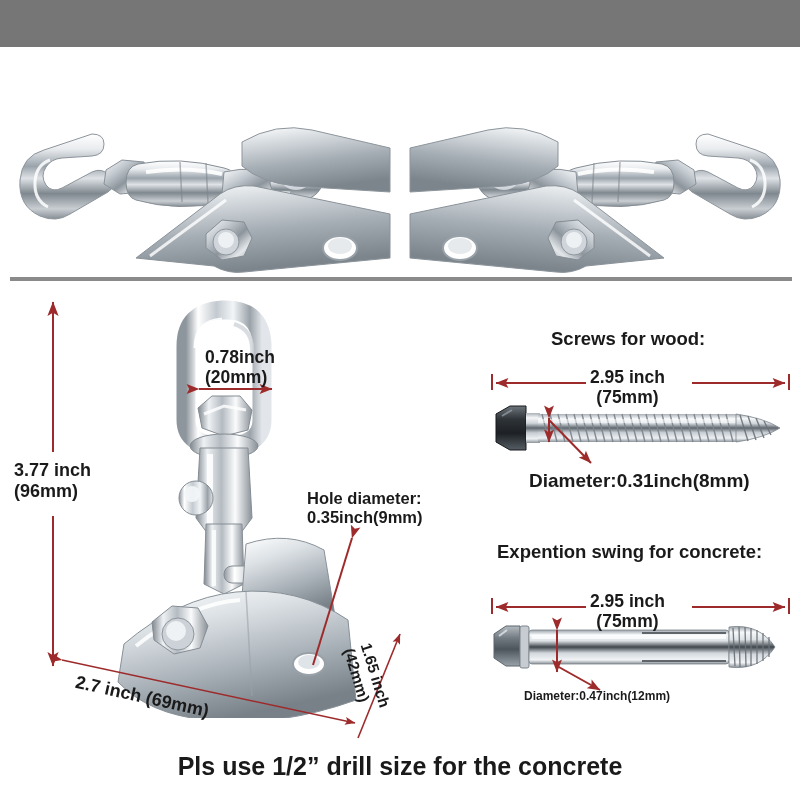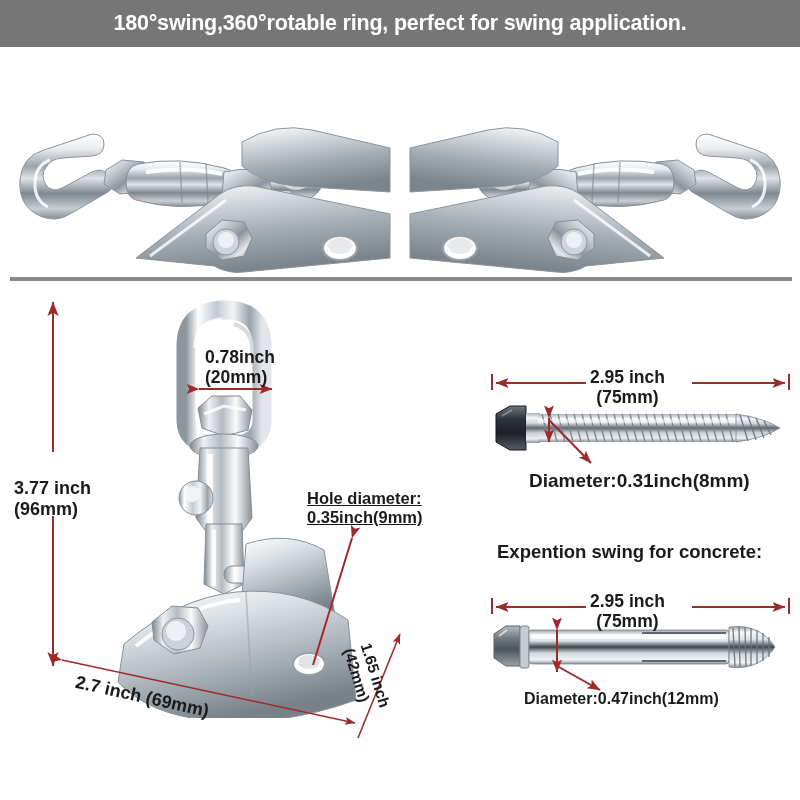--- a/index.html
+++ b/index.html
@@ -50,53 +50,52 @@
   }
 
   
   .lbl {
     position: absolute;
     color: #1a1a1a;
     font-weight: bold;
     line-height: 1.14;
     white-space: pre;
   }
-  #lbl-height   { left: 14px;  top: 478px; font-size: 18px; }
+  #lbl-height   { left: 14px;  top: 460px; font-size: 18px; }
   #lbl-ring     { left: 205px; top: 348px; font-size: 17.5px; }
-  #lbl-hole     { left: 307px; top: 489px; font-size: 16.5px; text-decoration: underline; }
+  #lbl-hole     { left: 307px; top: 489px; font-size: 16.5px; }
   #lbl-width    { left: 78px;  top: 672px; font-size: 18px;
                   transform: rotate(12.5deg); transform-origin: left top; }
   #lbl-depth    { left: 374px; top: 641px; font-size: 15.5px;
                   transform: rotate(73deg); transform-origin: left top; }
   #lbl-screws-title { left: 551px; top: 328px; font-size: 18.5px; }
   #lbl-screws-len   { left: 590px; top: 368px; font-size: 17.5px; text-align: center; }
   #lbl-screws-dia   { left: 529px; top: 470px; font-size: 19px; }
   #lbl-bolts-title  { left: 497px; top: 541px; font-size: 18.5px; }
   #lbl-bolts-len    { left: 590px; top: 592px; font-size: 17.5px; text-align: center; }
-  #lbl-bolts-dia    { left: 524px; top: 690px; font-size: 16px; }
+  #lbl-bolts-dia    { left: 524px; top: 690px; font-size: 12px; }
   #lbl-footer {
     left: 0; top: 752px; width: 800px;
     text-align: center; font-size: 25px; white-space: nowrap;
   }
 
   
   #dims {
     position: absolute;
     left: 0; top: 0;
     width: 800px; height: 800px;
     pointer-events: none;
   }
 </style>
 </head>
 <body>
 
 <div id="page">
 
   <div id="banner"></div>
-  <div id="banner-text">180°swing,360°rotable ring, perfect for swing application.</div>
 
   <svg class="photo" style="left:10px; top:62px;" width="390" height="215" viewBox="0 0 390 215">
     <defs>
       <linearGradient id="chromeA" x1="0" y1="0" x2="0" y2="1">
         <stop offset="0" stop-color="#ffffff"></stop>
         <stop offset="0.18" stop-color="#e8ebee"></stop>
         <stop offset="0.38" stop-color="#9aa3ab"></stop>
         <stop offset="0.52" stop-color="#dfe3e7"></stop>
         <stop offset="0.70" stop-color="#7f888f"></stop>
         <stop offset="0.88" stop-color="#c9ced3"></stop>
@@ -375,27 +374,29 @@
 (20mm)</div>
 
   <div class="lbl" id="lbl-hole">Hole diameter:
 0.35inch(9mm)</div>
 
   <div class="lbl" id="lbl-width">2.7 inch (69mm)</div>
 
   <div class="lbl" id="lbl-depth">1.65 inch
 (42mm)</div>
 
+  <div class="lbl" id="lbl-screws-title">Screws for wood:</div>
 
   <div class="lbl" id="lbl-screws-len">2.95 inch
 (75mm)</div>
 
   <div class="lbl" id="lbl-screws-dia">Diameter:0.31inch(8mm)</div>
 
   <div class="lbl" id="lbl-bolts-title">Expention swing for concrete:</div>
 
   <div class="lbl" id="lbl-bolts-len">2.95 inch
 (75mm)</div>
 
   <div class="lbl" id="lbl-bolts-dia">Diameter:0.47inch(12mm)</div>
 
+  <div class="lbl" id="lbl-footer">Pls use 1/2” drill size for the concrete</div>
 
 </div>
 
 </body></html>

